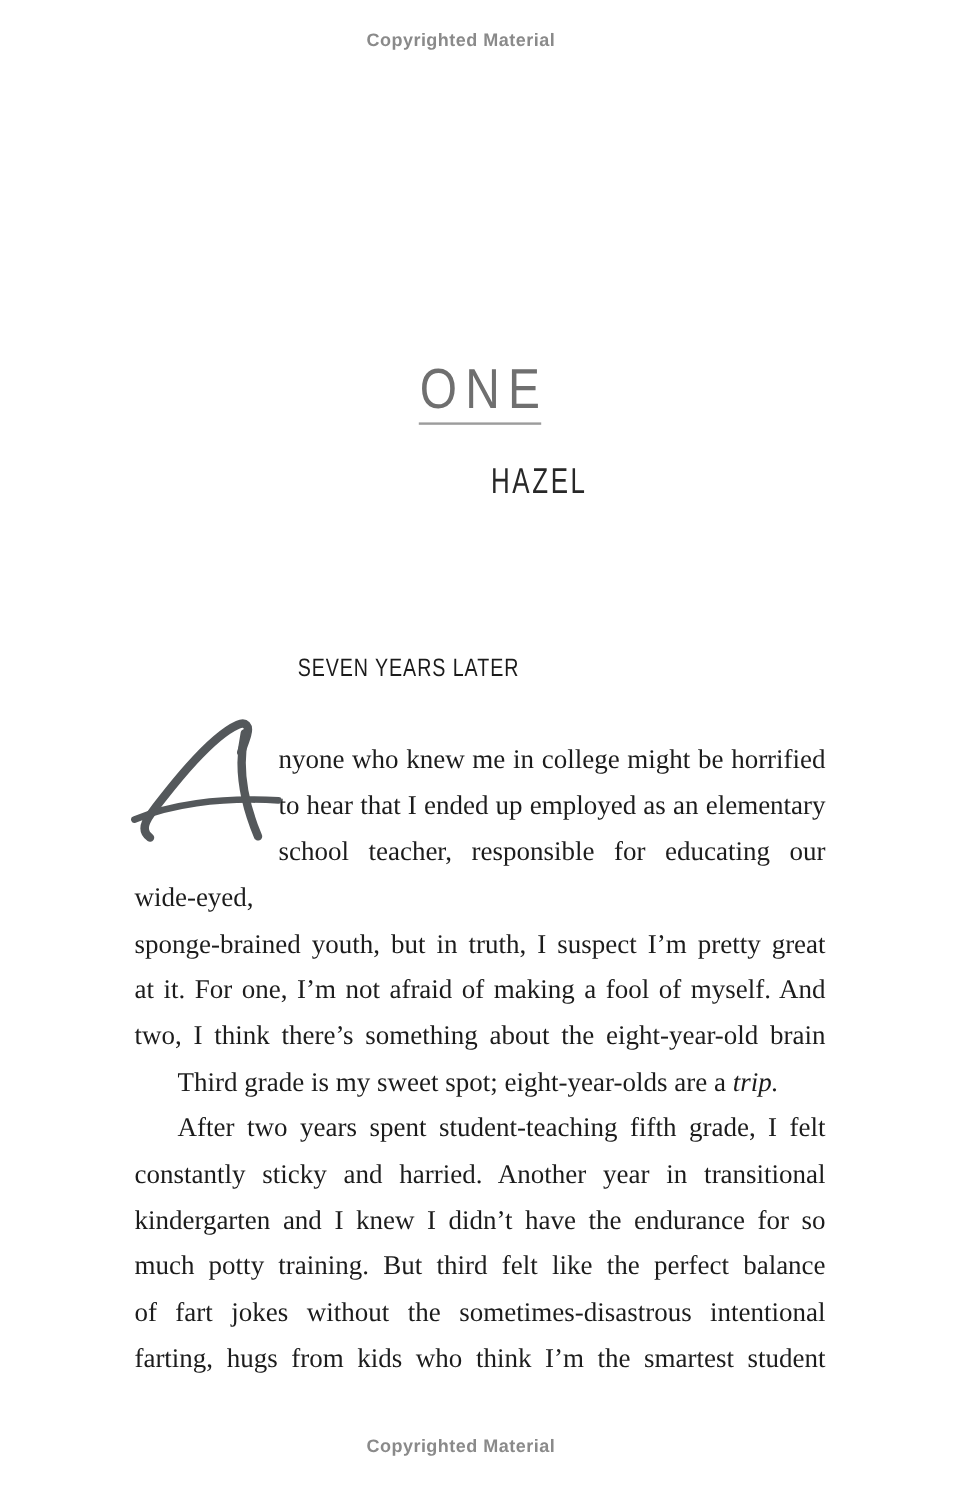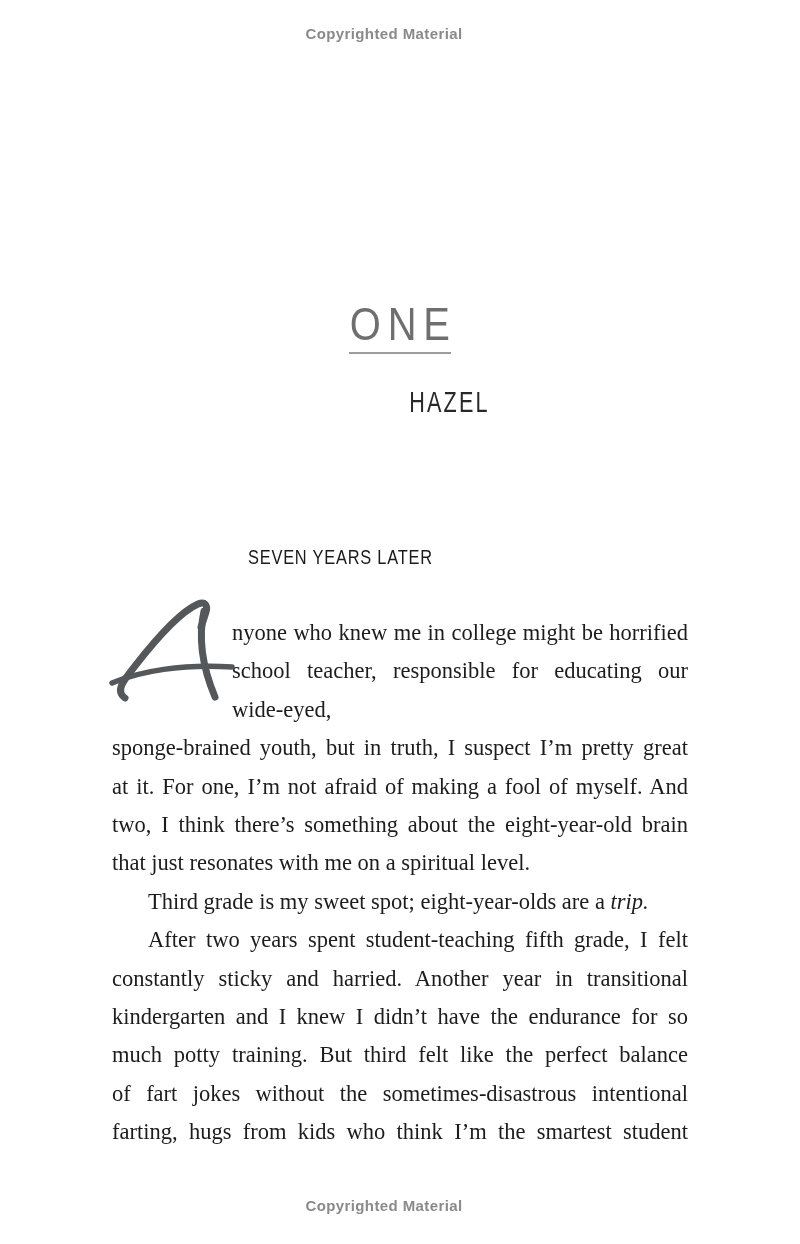--- a/index.html
+++ b/index.html
@@ -95,25 +95,25 @@
     <div class="dropcap-float" aria-label="A">
       <svg width="128" height="104" viewBox="0 0 124 104" fill="none">
         <path d="M15 100 C 5 93 13 83 25 68 C 46 41 70 14 88 6 C 95 3 98 7 96 14 C 95 18 93 23 91 29" stroke="currentColor" stroke-width="7" stroke-linecap="round"></path>
         <path d="M94 13 C 88 40 92 68 105 99" stroke="currentColor" stroke-width="7" stroke-linecap="round"></path>
         <path d="M2 85 C 30 73 72 66 122 69" stroke="currentColor" stroke-width="5.5" stroke-linecap="round"></path>
       </svg>
     </div>
 
   <div class="para">
         <div class="line"><span>nyone who knew me in college might be horrified</span></div>
+        <div class="line"><span>to hear that I ended up employed as an elementary</span></div>
         <div class="line"><span>school teacher, responsible for educating our wide-eyed,</span></div>
         <div class="line"><span>sponge-brained youth, but in truth, I suspect I’m pretty great</span></div>
         <div class="line"><span>at it. For one, I’m not afraid of making a fool of myself. And</span></div>
         <div class="line"><span>two, I think there’s something about the eight-year-old brain</span></div>
-        <div class="line flush"><span>that just resonates with me on a spiritual level.</span></div>
       </div>
       <div class="para">
         <div class="line flush indent"><span>Third grade is my sweet spot; eight-year-olds are a </span><span class="it">trip.</span></div>
       </div>
       <div class="para">
         <div class="line indent"><span>After two years spent student-teaching fifth grade, I felt</span></div>
         <div class="line"><span>constantly sticky and harried. Another year in transitional</span></div>
         <div class="line"><span>kindergarten and I knew I didn’t have the endurance for so</span></div>
         <div class="line"><span>much potty training. But third felt like the perfect balance</span></div>
         <div class="line"><span>of fart jokes without the sometimes-disastrous intentional</span></div>

